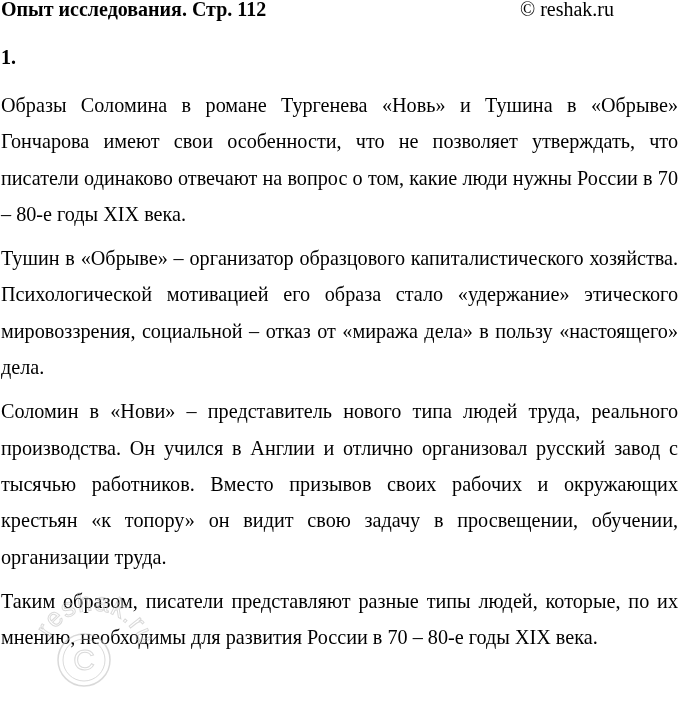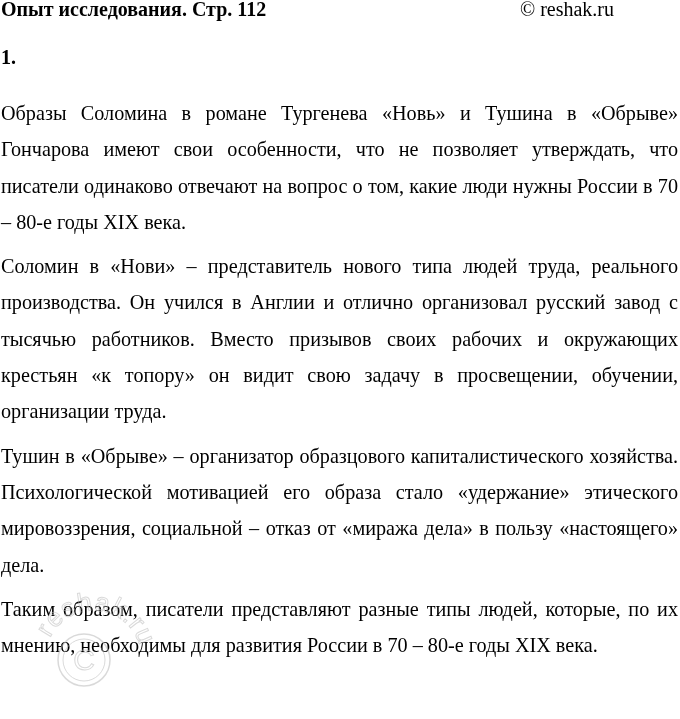--- a/index.html
+++ b/index.html
@@ -43,21 +43,21 @@
       position: absolute;
       left: 1px;
       top: 45px;
       font-weight: bold;
       font-size: 20px;
       line-height: 24px;
     }
     .content {
       position: absolute;
       left: 1px;
-      top: 95px;
+      top: 87px;
       width: 677px;
     }
     .para {
       margin: 0 0 8px 0;
       font-size: 20.2px;
       line-height: 36.3px;
       text-align: justify;
       text-align-last: left;
     }
     .watermark {
@@ -75,22 +75,22 @@
 
 <div class="header">
   <div class="header-title">Опыт исследования. Стр. 112</div>
   <div class="header-copyright">© reshak.ru</div>
 </div>
 
 <div class="task-number">1.</div>
 
 <div class="content">
   <p class="para">Образы Соломина в романе Тургенева «Новь» и Тушина в «Обрыве» Гончарова имеют свои особенности, что не позволяет утверждать, что писатели одинаково отвечают на вопрос о том, какие люди нужны России в 70 – 80-е годы XIX века.</p>
+  <p class="para">Тушин в «Обрыве» – организатор образцового капиталистического хозяйства. Психологической мотивацией его образа стало «удержание» этического мировоззрения, социальной – отказ от «миража дела» в пользу «настоящего» дела.</p>
   <p class="para">Соломин в «Нови» – представитель нового типа людей труда, реального производства. Он учился в Англии и отлично организовал русский завод с тысячью работников. Вместо призывов своих рабочих и окружающих крестьян «к топору» он видит свою задачу в просвещении, обучении, организации труда.</p>
-  <p class="para">Тушин в «Обрыве» – организатор образцового капиталистического хозяйства. Психологической мотивацией его образа стало «удержание» этического мировоззрения, социальной – отказ от «миража дела» в пользу «настоящего» дела.</p>
   <p class="para">Таким образом, писатели представляют разные типы людей, которые, по их мнению, необходимы для развития России в 70 – 80-е годы XIX века.</p>
 </div>
 
 <div class="watermark">
   <svg width="150" height="150" viewBox="0 0 150 150">
     <defs>
       <path id="wm-arc" d="M 28 78 A 48 48 0 0 1 118 110" fill="none"></path>
     </defs>
     <circle cx="62" cy="100" r="26" fill="none" stroke="#bbbbbb" stroke-width="1.5"></circle>
     <circle cx="62" cy="100" r="21" fill="none" stroke="#bbbbbb" stroke-width="1"></circle>

